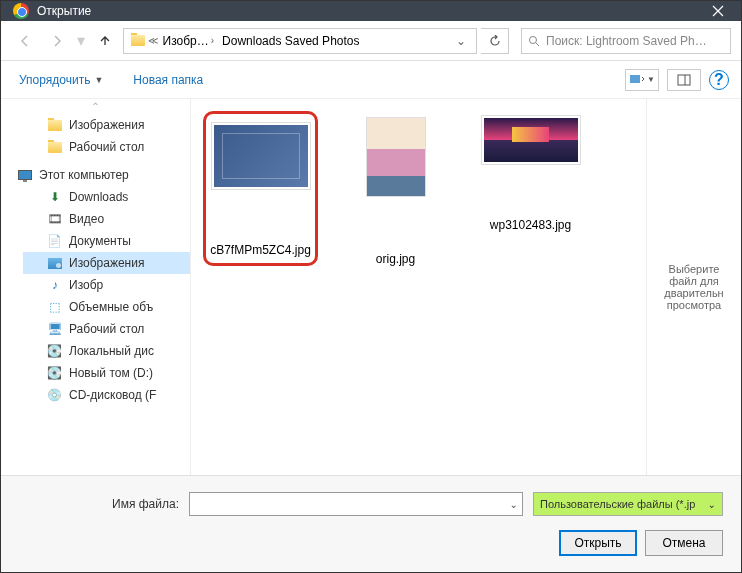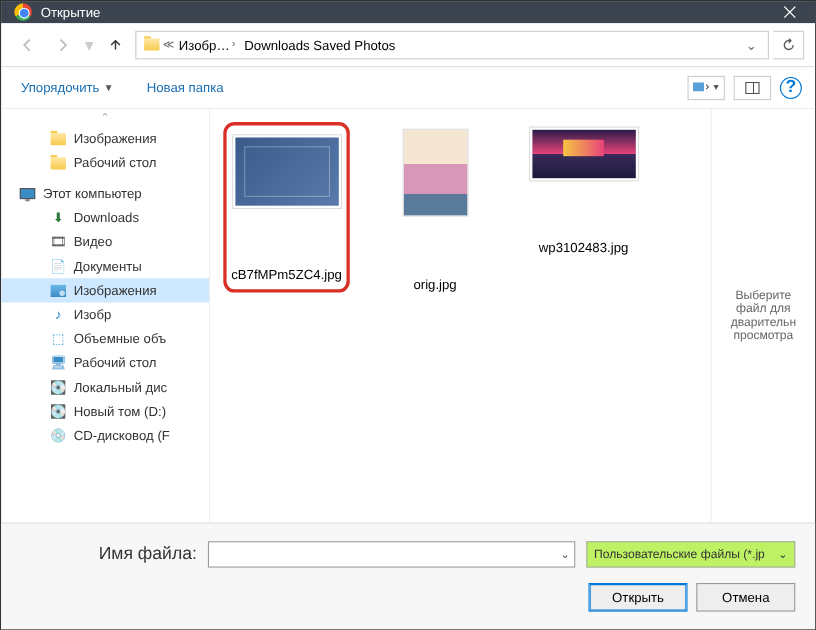--- a/index.html
+++ b/index.html
@@ -24,21 +24,21 @@
 .search .sicon { margin-right: 6px; color: #888; }
 .toolbar { height: 38px; display: flex; align-items: center; padding: 0 12px; font-size: 12px; color: #1a6fb5; border-bottom: 1px solid #eee; }
 .toolbar .tbtn { display: flex; align-items: center; gap: 4px; cursor: pointer; padding: 4px 6px; }
 .toolbar .right { margin-left: auto; display: flex; align-items: center; gap: 8px; }
 .toolbar .view-btn { width: 34px; height: 22px; border: 1px solid #ccc; display: flex; align-items: center; justify-content: center; }
 .main { flex: 1; display: flex; overflow: hidden; }
 .tree { width: 190px; border-right: 1px solid #eee; display: flex; flex-direction: column; font-size: 12px; color: #333; overflow: hidden; }
 .tree-inner { flex: 1; overflow-y: auto; overflow-x: hidden; }
 .tree-scroll-up { text-align: center; color: #aaa; font-size: 10px; padding: 2px; }
 .tree-item { display: flex; align-items: center; padding: 3px 6px 3px 28px; gap: 6px; white-space: nowrap; cursor: pointer; }
-.tree-item.level1 { padding-left: 44px; }
+.tree-item.level1 { padding-left: 24px; margin-left: 22px; }
 .tree-item.selected { background: #cde8ff; }
 .tree-item.header { padding-left: 16px; font-weight: normal; margin-top: 6px; }
 .ticon { width: 16px; height: 16px; display: inline-flex; align-items: center; justify-content: center; flex-shrink: 0; }
 .folder-y { background: linear-gradient(#ffe9a6, #f7ca4d); border-radius: 1px; width: 14px; height: 11px; position: relative; }
 .folder-y::before { content:''; position:absolute; top:-2px; left:0; width:6px; height:2px; background:#f7ca4d; }
 .imgicon { background: linear-gradient(#6bb7e8, #3a8cc7); width: 14px; height: 11px; position: relative; }
 .imgicon::after { content:''; position:absolute; right:1px; bottom:1px; width:5px; height:5px; background:#fffa; border-radius:50%; }
 .monitor { width:14px; height:10px; background:#3a8cc7; border:1px solid #555; position:relative; }
 .monitor::after{content:'';position:absolute;bottom:-3px;left:4px;width:4px;height:2px;background:#888;}
 .files { flex: 1; display: flex; padding: 12px; gap: 20px; align-items: flex-start; position: relative; }
@@ -48,25 +48,25 @@
 .thumb1 { width: 100%; height: 100%; background: linear-gradient(135deg, #3a5a8c 0%, #5a7aac 100%); position: relative; }
 .thumb1::before { content:''; position:absolute; inset: 8px; border: 1px solid rgba(255,255,255,0.3); }
 .thumb2 { width: 60px; height: 80px; background: linear-gradient(#f5e6d3 40%, #d896b8 40% 75%, #5a7a9c 75%); border:1px solid #ddd; }
 .file.f2 .thumb-wrap { height: 84px; border:none; padding:0; width:64px; }
 .thumb3 { width: 100%; height: 100%; background: linear-gradient(180deg, #2a1a4a 0%, #e8447a 50%, #3a2a5a 50%, #1a1a3a 100%); position:relative; }
 .thumb3::after { content:''; position:absolute; bottom:20px; left:30%; width:40%; height:15px; background:linear-gradient(90deg,#f5c542,#e8447a); }
 .file.f3 .thumb-wrap { height: 50px; }
 .preview { width: 95px; border-left: 1px solid #eee; display: flex; align-items: center; justify-content: center; text-align: center; font-size: 11px; color: #666; padding: 8px; }
 .footer { border-top: 1px solid #e0e0e0; padding: 16px 18px; display: flex; flex-direction: column; gap: 14px; background: #f7f7f7; }
 .row { display: flex; align-items: center; gap: 10px; }
-.row label { font-size: 16px; color: #333; width: 160px; text-align: right; }
+.row label { font-size: 12px; color: #333; width: 160px; text-align: right; }
 .fname-input { flex: 1; height: 24px; border: 1px solid #999; background: #fff; padding: 0 4px; font-size: 12px; display: flex; align-items: center; justify-content: space-between; }
 .filter { width: 190px; height: 24px; border: 1px solid #aaa; background: #bef264; font-size: 11px; display: flex; align-items: center; padding: 0 6px; justify-content: space-between; color: #333; }
 .buttons { display: flex; justify-content: flex-end; gap: 8px; }
-.btn { width: 90px; height: 26px; border: 1px solid #999; background: #eee; font-size: 12px; display: flex; align-items: center; justify-content: center; cursor: pointer; }
+.btn { width: 78px; height: 26px; border: 1px solid #999; background: #eee; font-size: 12px; display: flex; align-items: center; justify-content: center; cursor: pointer; }
 .btn.primary { border: 1px solid #0078d7; box-shadow: inset 0 0 0 1px #0078d7; }
 svg { display: block; }
 </style>
 </head>
 <body>
 
 <div class="window">
 
   <div class="titlebar">
     <span class="icon-chrome"></span>
@@ -108,20 +108,29 @@
       <span class="crumb">
           <span>Downloads Saved Photos</span>
         </span>
       <span class="bc-drop">⌄</span>
     </div>
     <div class="refresh">
       <svg width="12" height="12" viewBox="0 0 12 12">
           <path d="M10 6 A4 4 0 1 1 6 2 L8 2 M6 0 L8 2 L6 4" stroke="#555" stroke-width="1.2" fill="none"></path>
         </svg>
     </div>
+    <div class="search">
+      <span class="sicon">
+        <svg width="12" height="12" viewBox="0 0 12 12">
+            <circle cx="5" cy="5" r="3.5" stroke="#888" fill="none"></circle>
+            <path d="M8 8 L11 11" stroke="#888"></path>
+          </svg>
+      </span>
+      <span>Поиск: Lightroom Saved Ph…</span>
+    </div>
   </div>
 
   <div class="toolbar">
     <div class="tbtn">
       <span>Упорядочить</span>
       <span style="font-size:9px;color:#555">▼</span>
     </div>
     <div class="tbtn" style="margin-left:18px">
       <span>Новая папка</span>
     </div>

